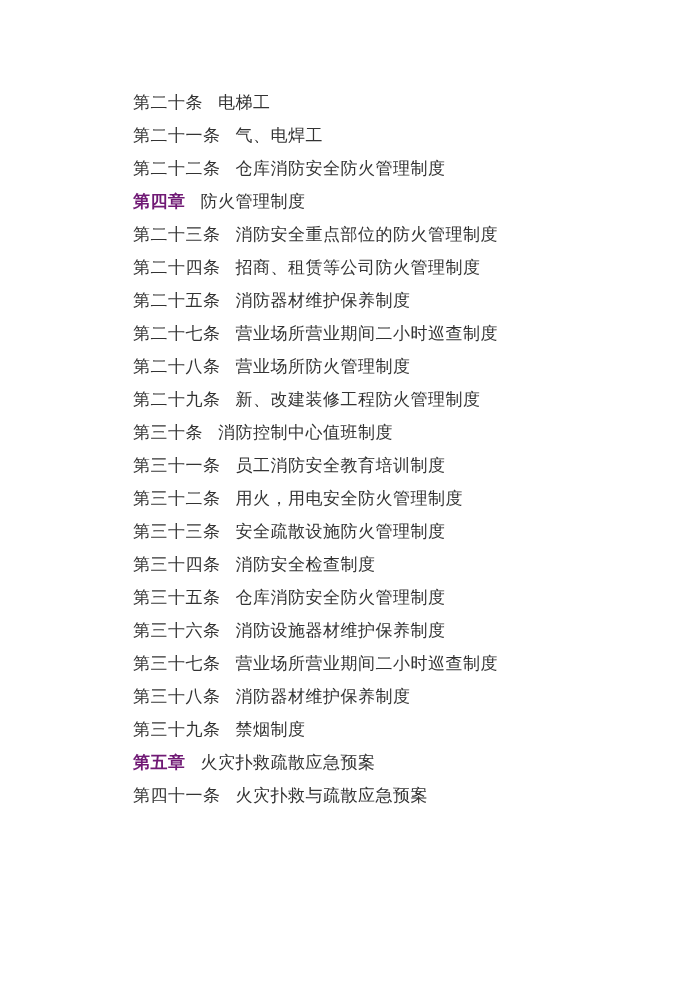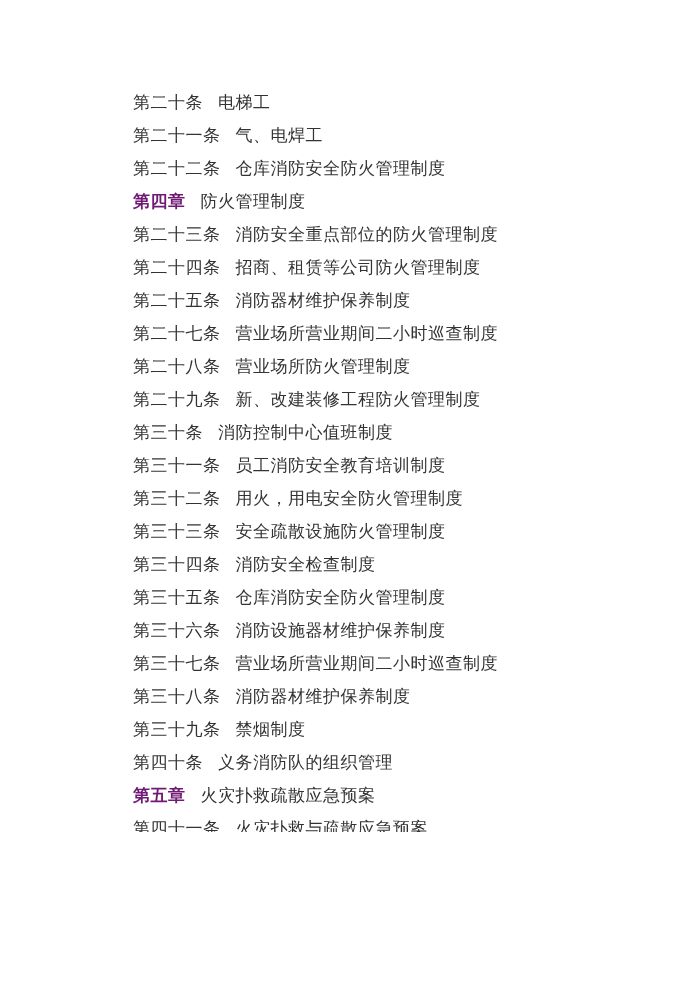--- a/index.html
+++ b/index.html
@@ -56,17 +56,16 @@
       <div class="toc-line"><span class="item-label">第三十条</span><span class="item-title">消防控制中心值班制度</span></div>
       <div class="toc-line"><span class="item-label">第三十一条</span><span class="item-title">员工消防安全教育培训制度</span></div>
       <div class="toc-line"><span class="item-label">第三十二条</span><span class="item-title">用火，用电安全防火管理制度</span></div>
       <div class="toc-line"><span class="item-label">第三十三条</span><span class="item-title">安全疏散设施防火管理制度</span></div>
       <div class="toc-line"><span class="item-label">第三十四条</span><span class="item-title">消防安全检查制度</span></div>
       <div class="toc-line"><span class="item-label">第三十五条</span><span class="item-title">仓库消防安全防火管理制度</span></div>
       <div class="toc-line"><span class="item-label">第三十六条</span><span class="item-title">消防设施器材维护保养制度</span></div>
       <div class="toc-line"><span class="item-label">第三十七条</span><span class="item-title">营业场所营业期间二小时巡查制度</span></div>
       <div class="toc-line"><span class="item-label">第三十八条</span><span class="item-title">消防器材维护保养制度</span></div>
       <div class="toc-line"><span class="item-label">第三十九条</span><span class="item-title">禁烟制度</span></div>
-      <div class="toc-line"><span class="item-label">第四十条</span><span class="item-title">义务消防队的组织管理</span></div>
       <div class="toc-line chapter"><span class="item-label">第五章</span><span class="item-title">火灾扑救疏散应急预案</span></div>
       <div class="toc-line"><span class="item-label">第四十一条</span><span class="item-title">火灾扑救与疏散应急预案</span></div>
     </div>
 </div>
 
 </body></html>

